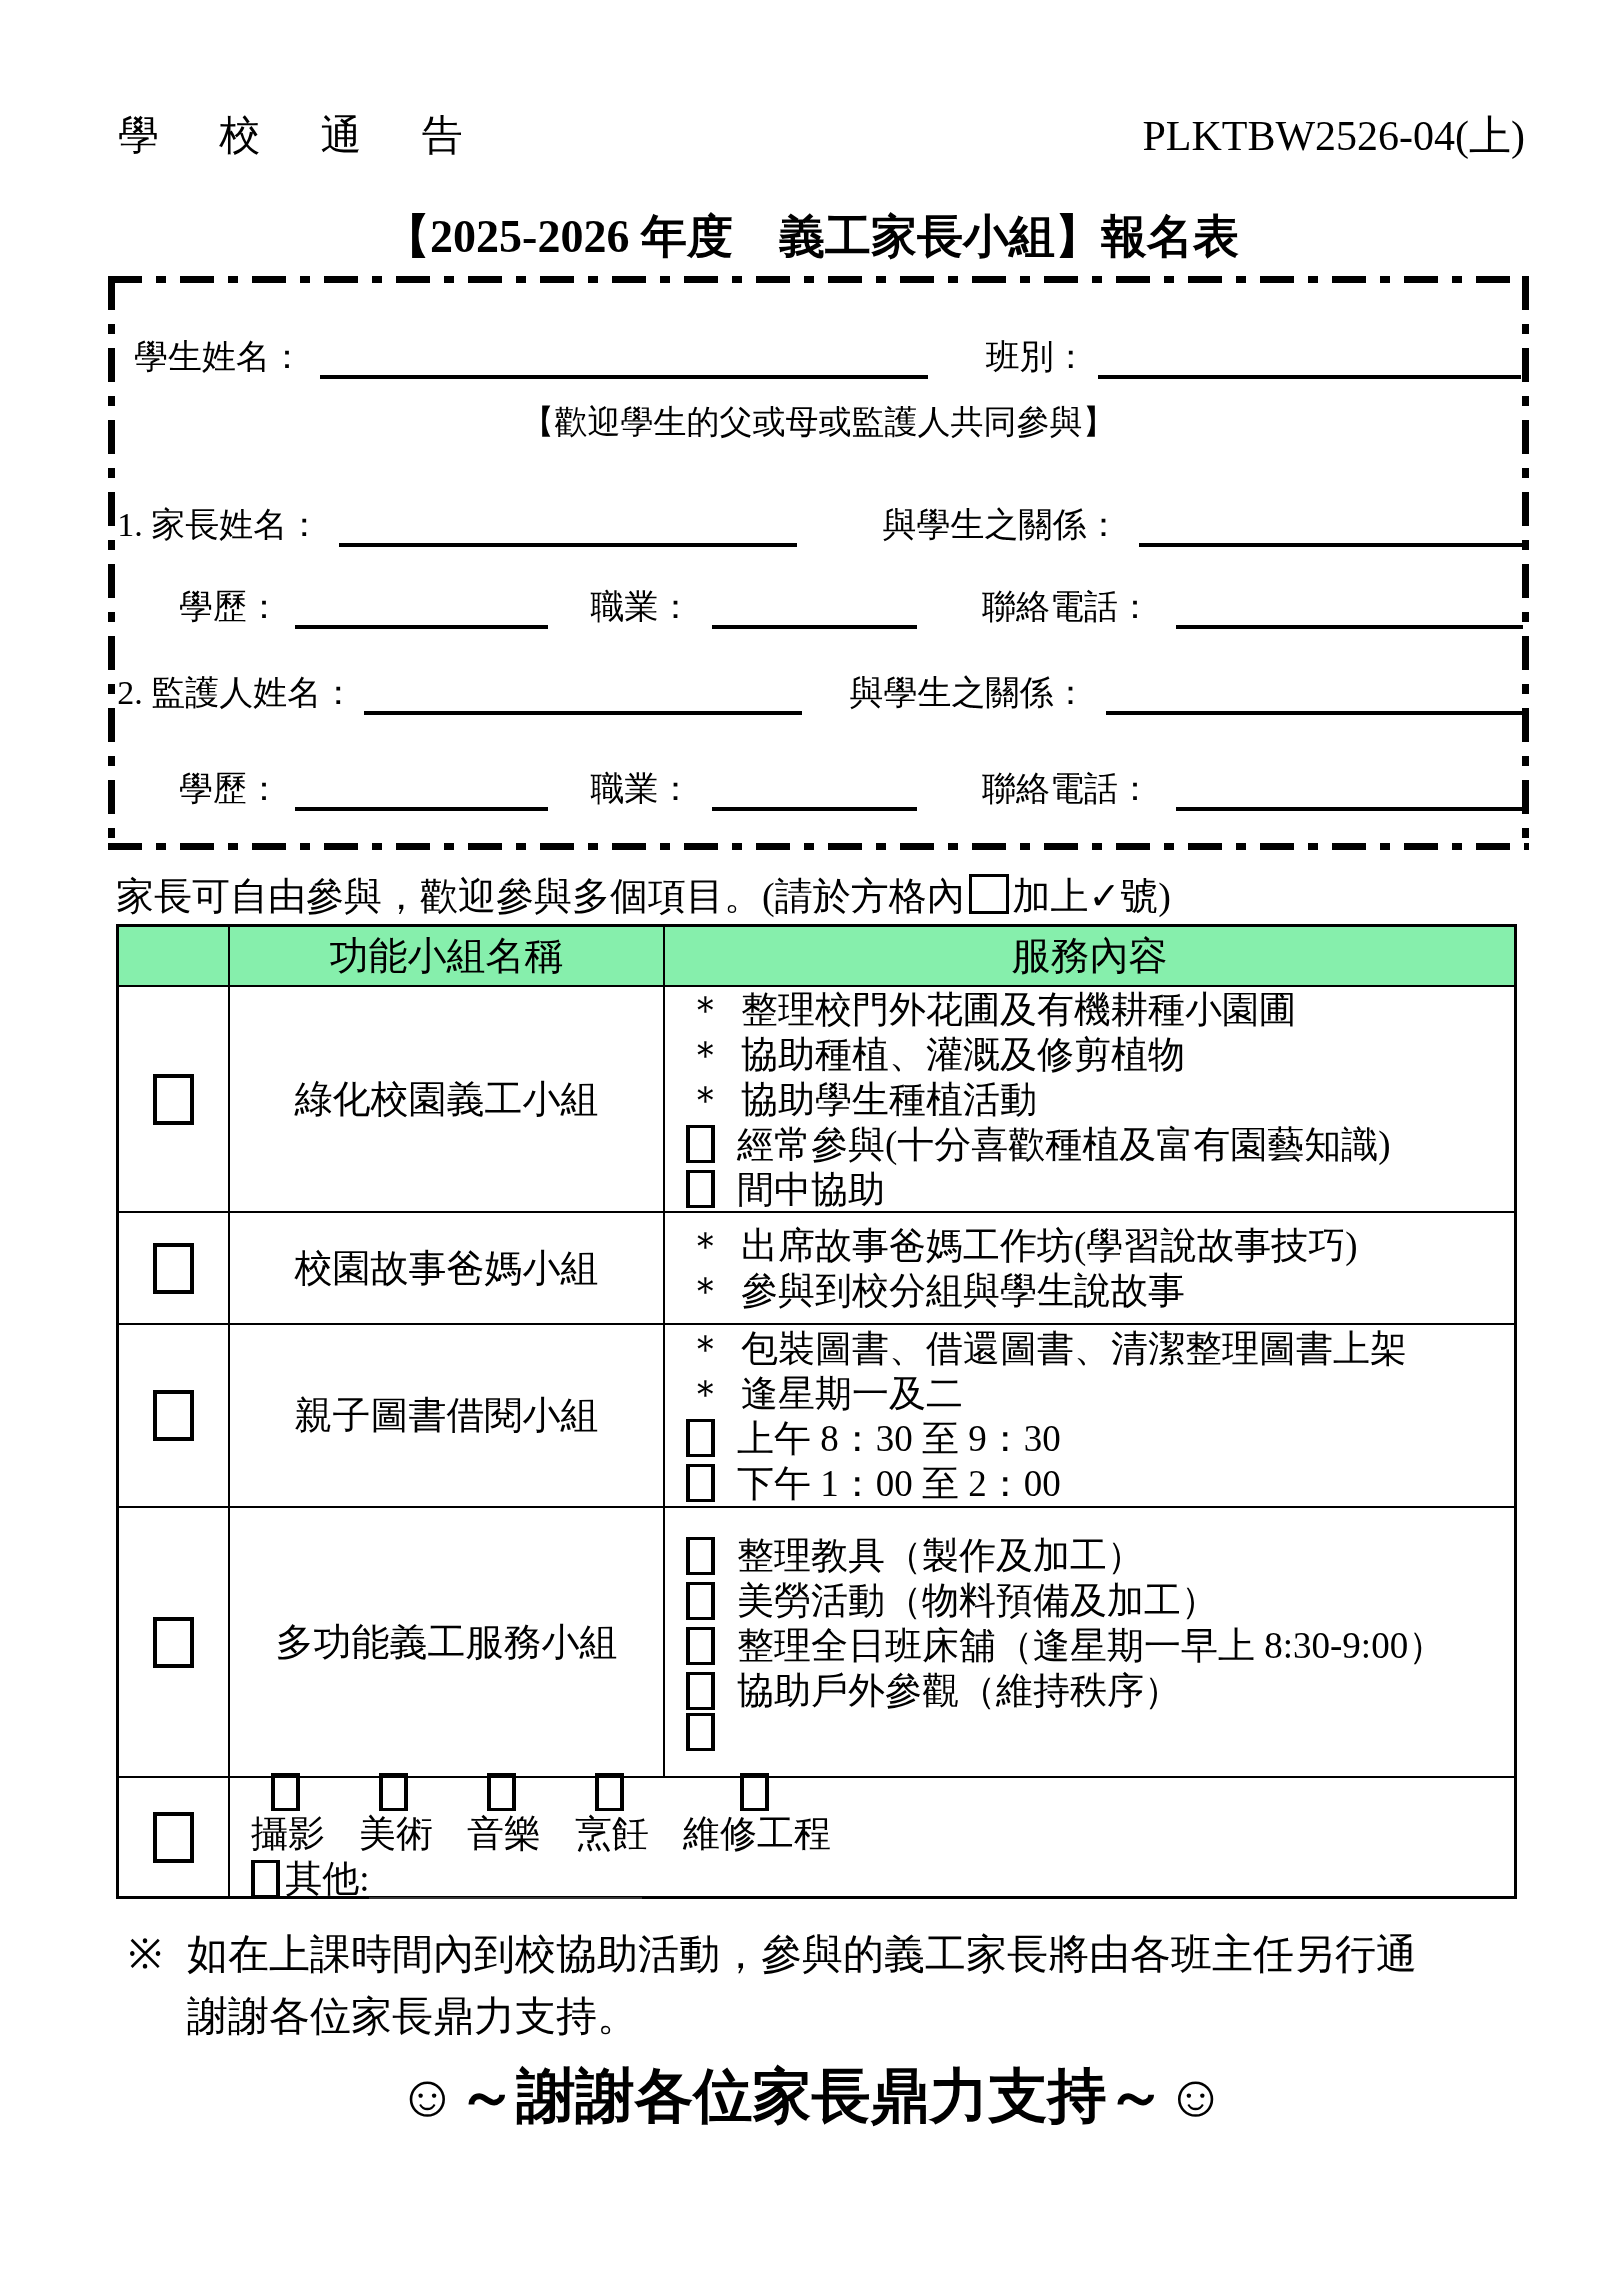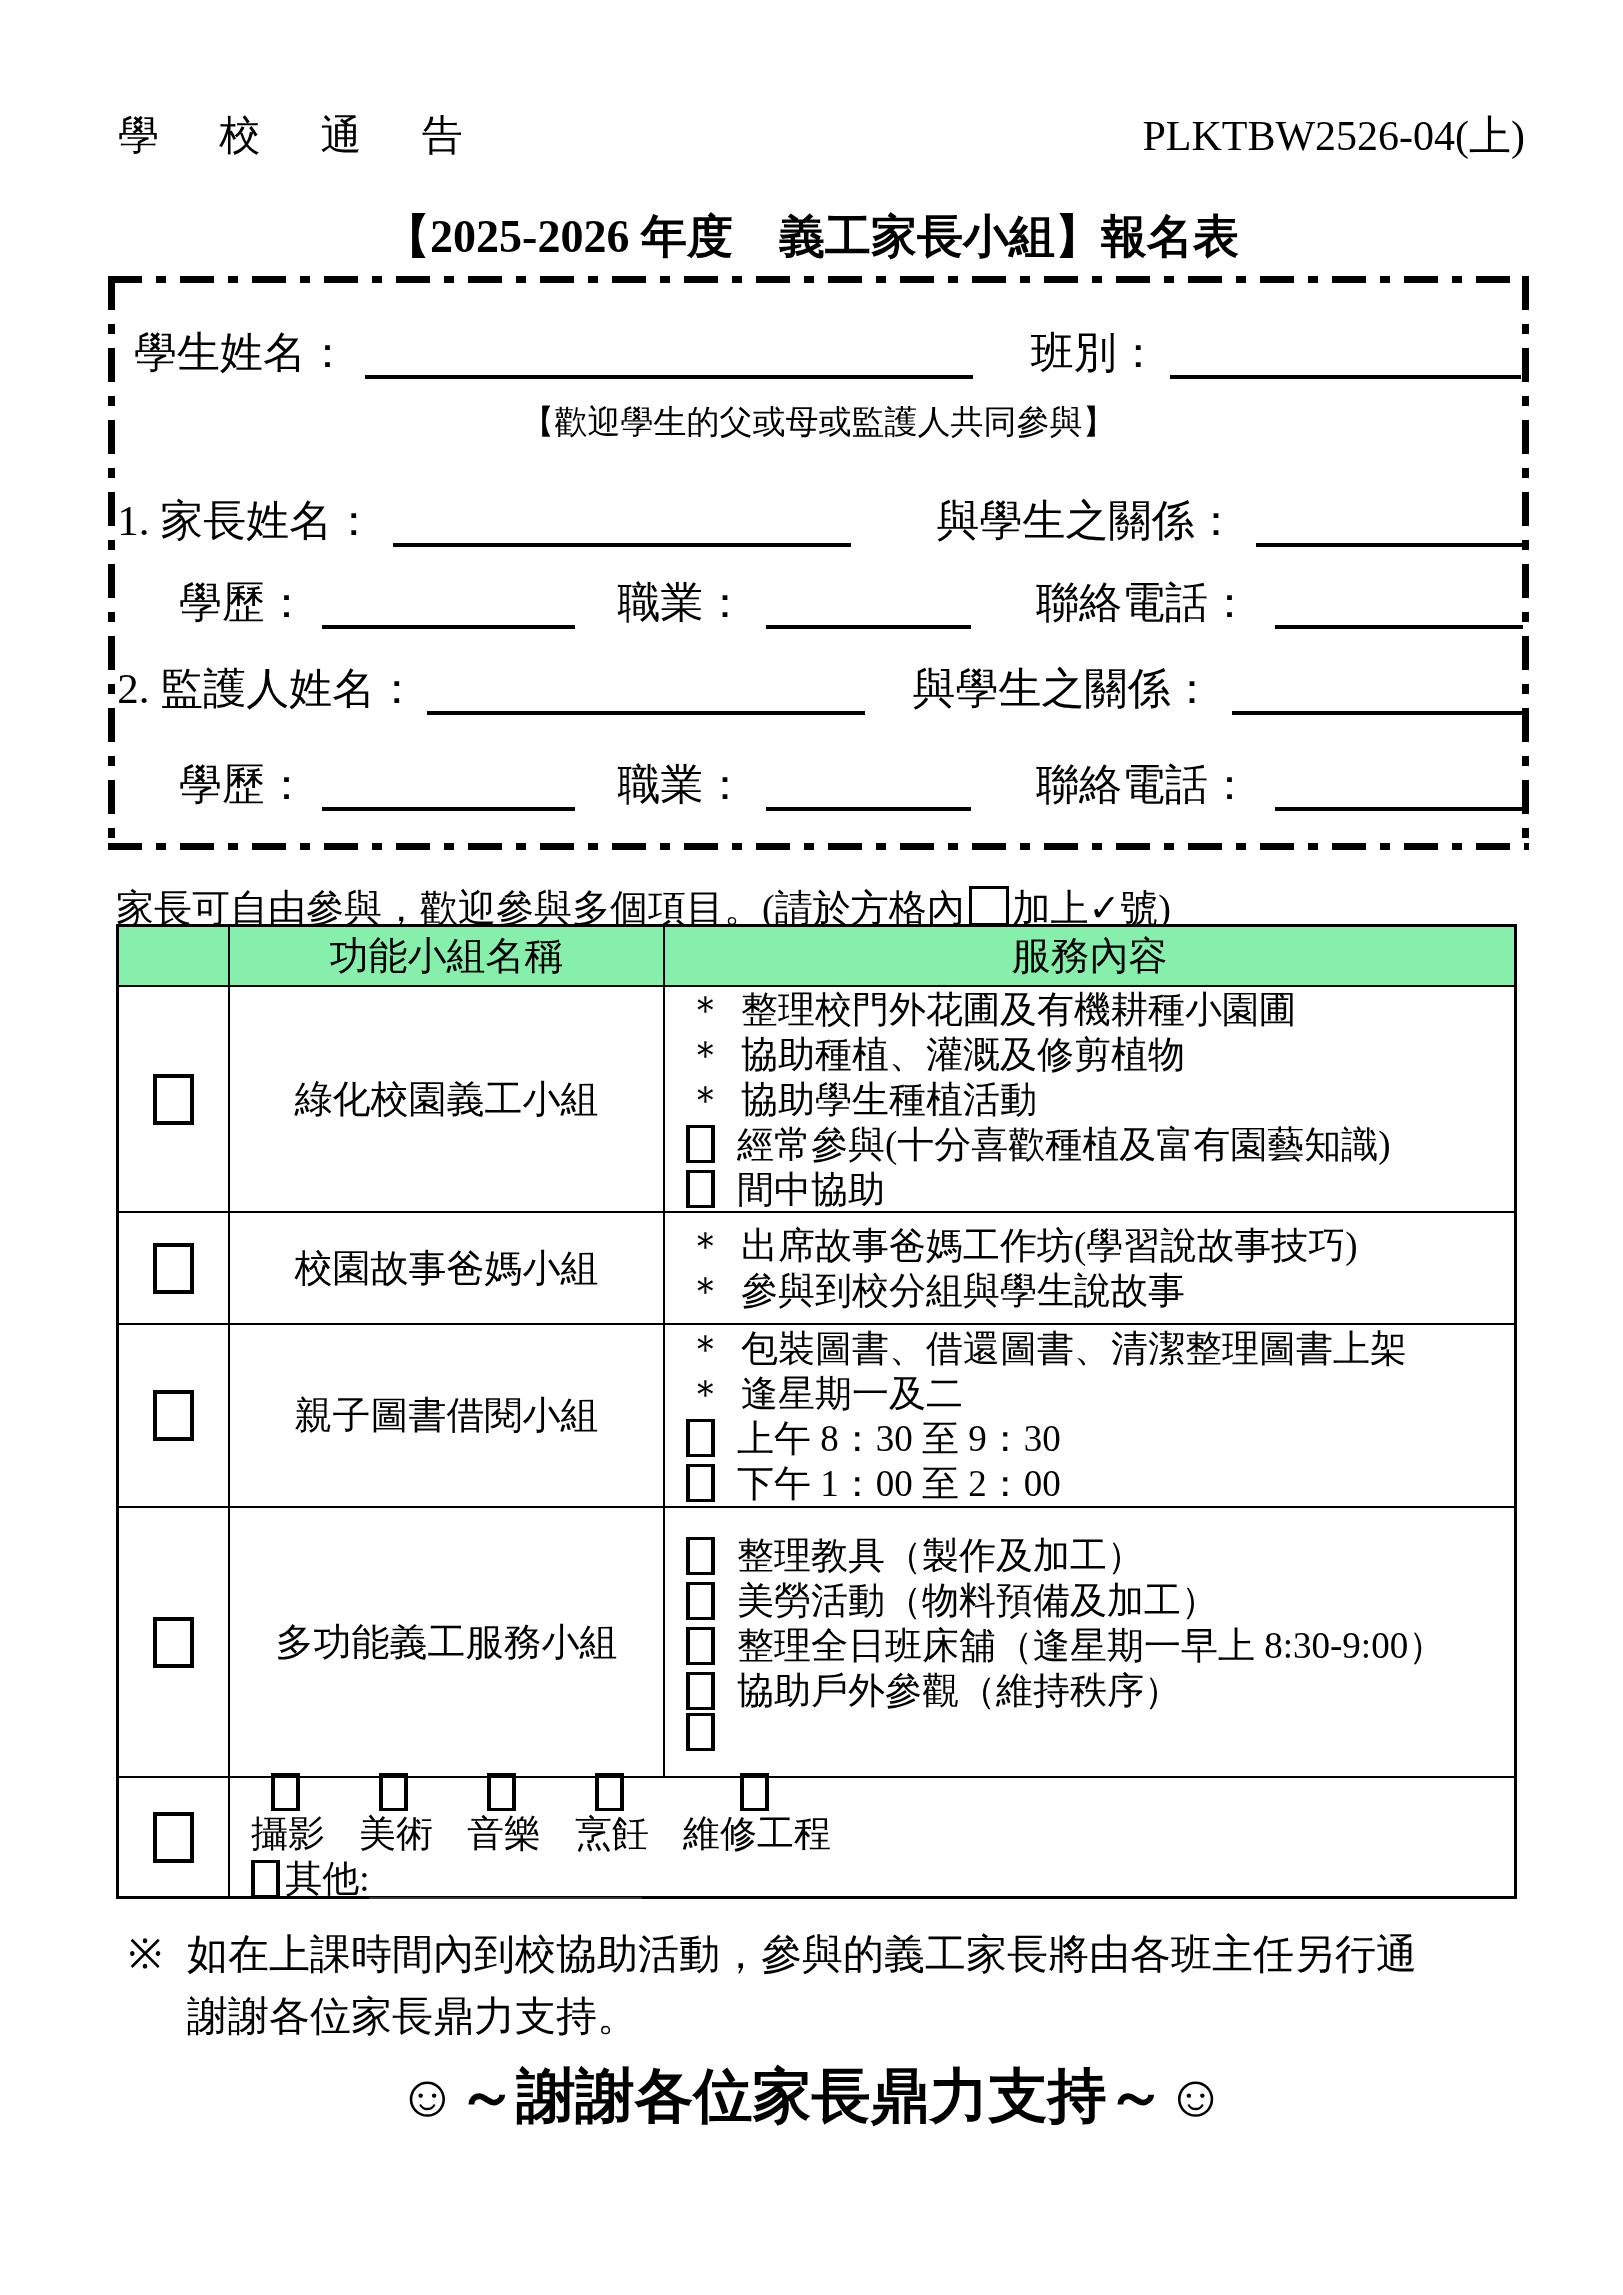--- a/index.html
+++ b/index.html
@@ -20,26 +20,26 @@
     background-image:
       repeating-linear-gradient(90deg,#000 0 34px,transparent 34px 48px,#000 48px 58px,transparent 58px 72px),
       repeating-linear-gradient(90deg,#000 0 34px,transparent 34px 48px,#000 48px 58px,transparent 58px 72px),
       repeating-linear-gradient(180deg,#000 0 34px,transparent 34px 48px,#000 48px 58px,transparent 58px 72px),
       repeating-linear-gradient(180deg,#000 0 34px,transparent 34px 48px,#000 48px 58px,transparent 58px 72px);
     background-size:100% 7.2px,100% 7.2px,7.2px 100%,7.2px 100%;
     background-position:0 0,0 100%,0 0,100% 0;
     background-repeat:no-repeat;
   }
   .frow{position:absolute;display:flex;align-items:flex-end;height:60px;}
-  .flabel{font-size:43px;white-space:nowrap;line-height:1;padding-bottom:5.2px;}
+  .flabel{font-size:34px;white-space:nowrap;line-height:1;padding-bottom:5.2px;}
   .uline{display:inline-block;border-bottom:4.6px solid #000;height:46px;}
   .grow{flex:1 1 auto;}
   .box-subtitle{position:absolute;left:0;width:100%;top:124px;text-align:center;font-size:33px;font-weight:normal;}
   
-  .intro{position:absolute;left:116px;top:871px;font-size:38px;white-space:nowrap;margin-top:12px;}
+  .intro{position:absolute;left:116px;top:871px;font-size:38px;white-space:nowrap;}
   .intro-sq{display:inline-block;width:34px;height:34px;border:3.3px solid #000;vertical-align:-5.2px;margin:0 3.9px;}
   
   .vtable{
     position:absolute;left:116px;top:924px;width:1401px;
     display:grid;grid-template-columns:111px 435px 1fr;
     grid-template-rows:60px 226px 112px 183px 270px 118px;
     border:3.9px solid #000;box-sizing:border-box;
   }
   .tcell{border-right:2.6px solid #000;border-bottom:2.6px solid #000;box-sizing:border-box;min-width:0;}
   .tcell.c3{border-right:none;}

